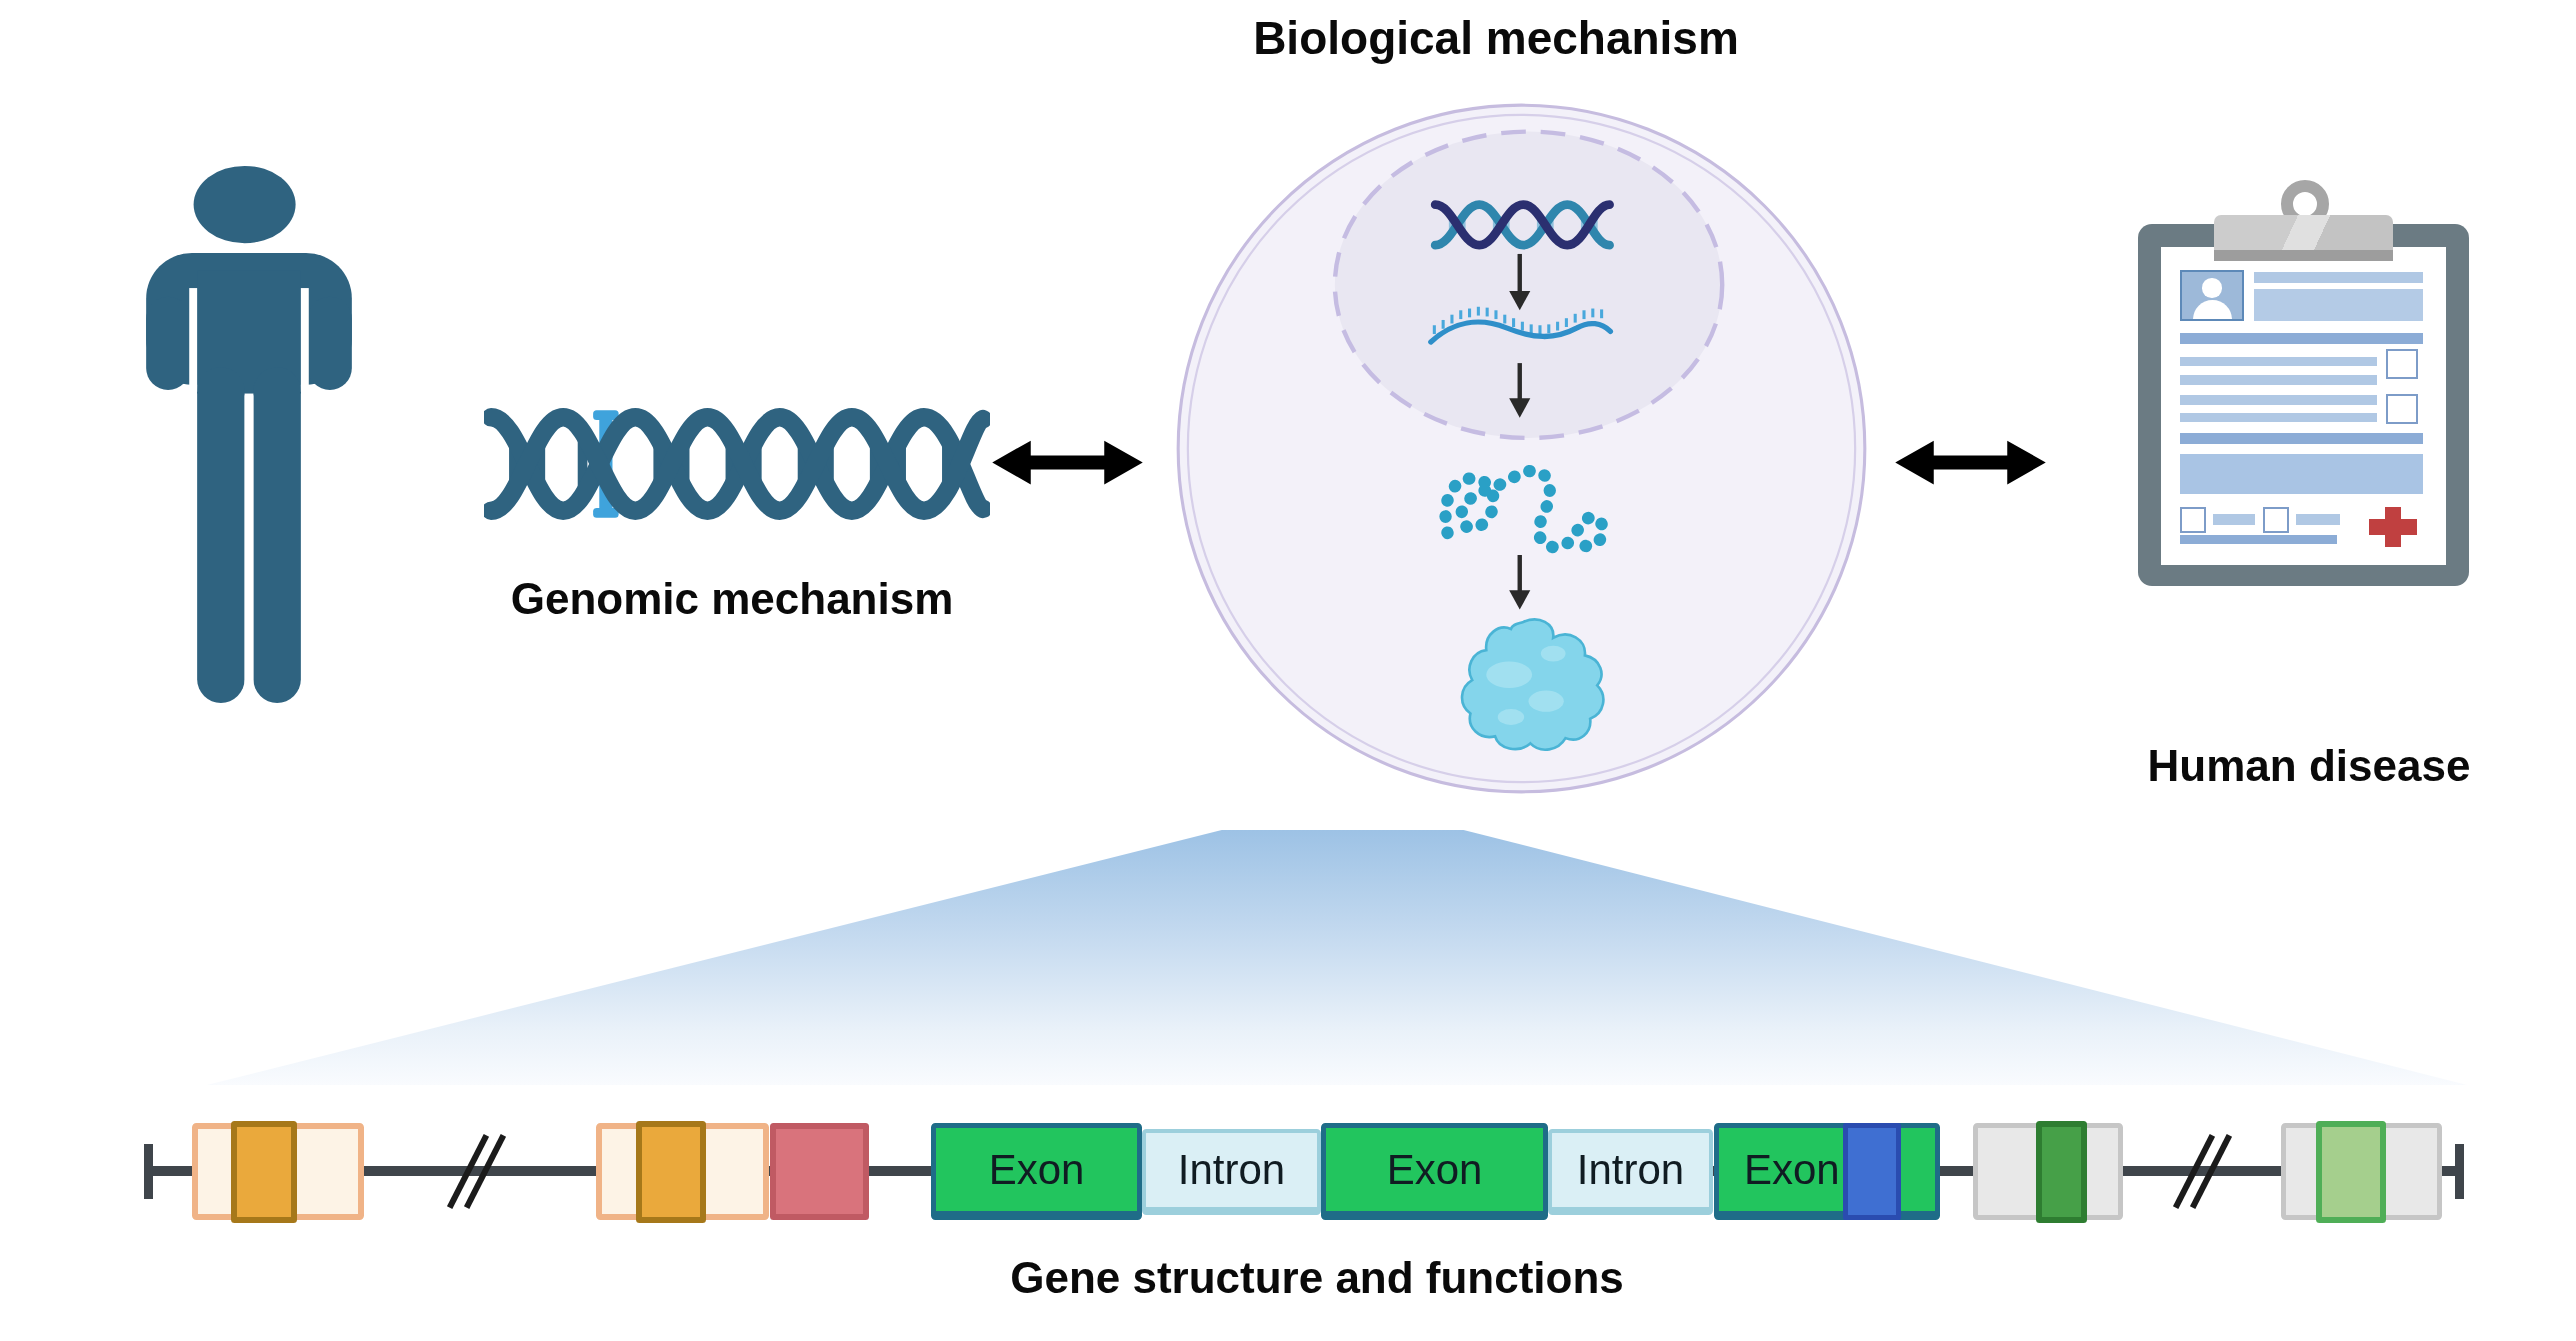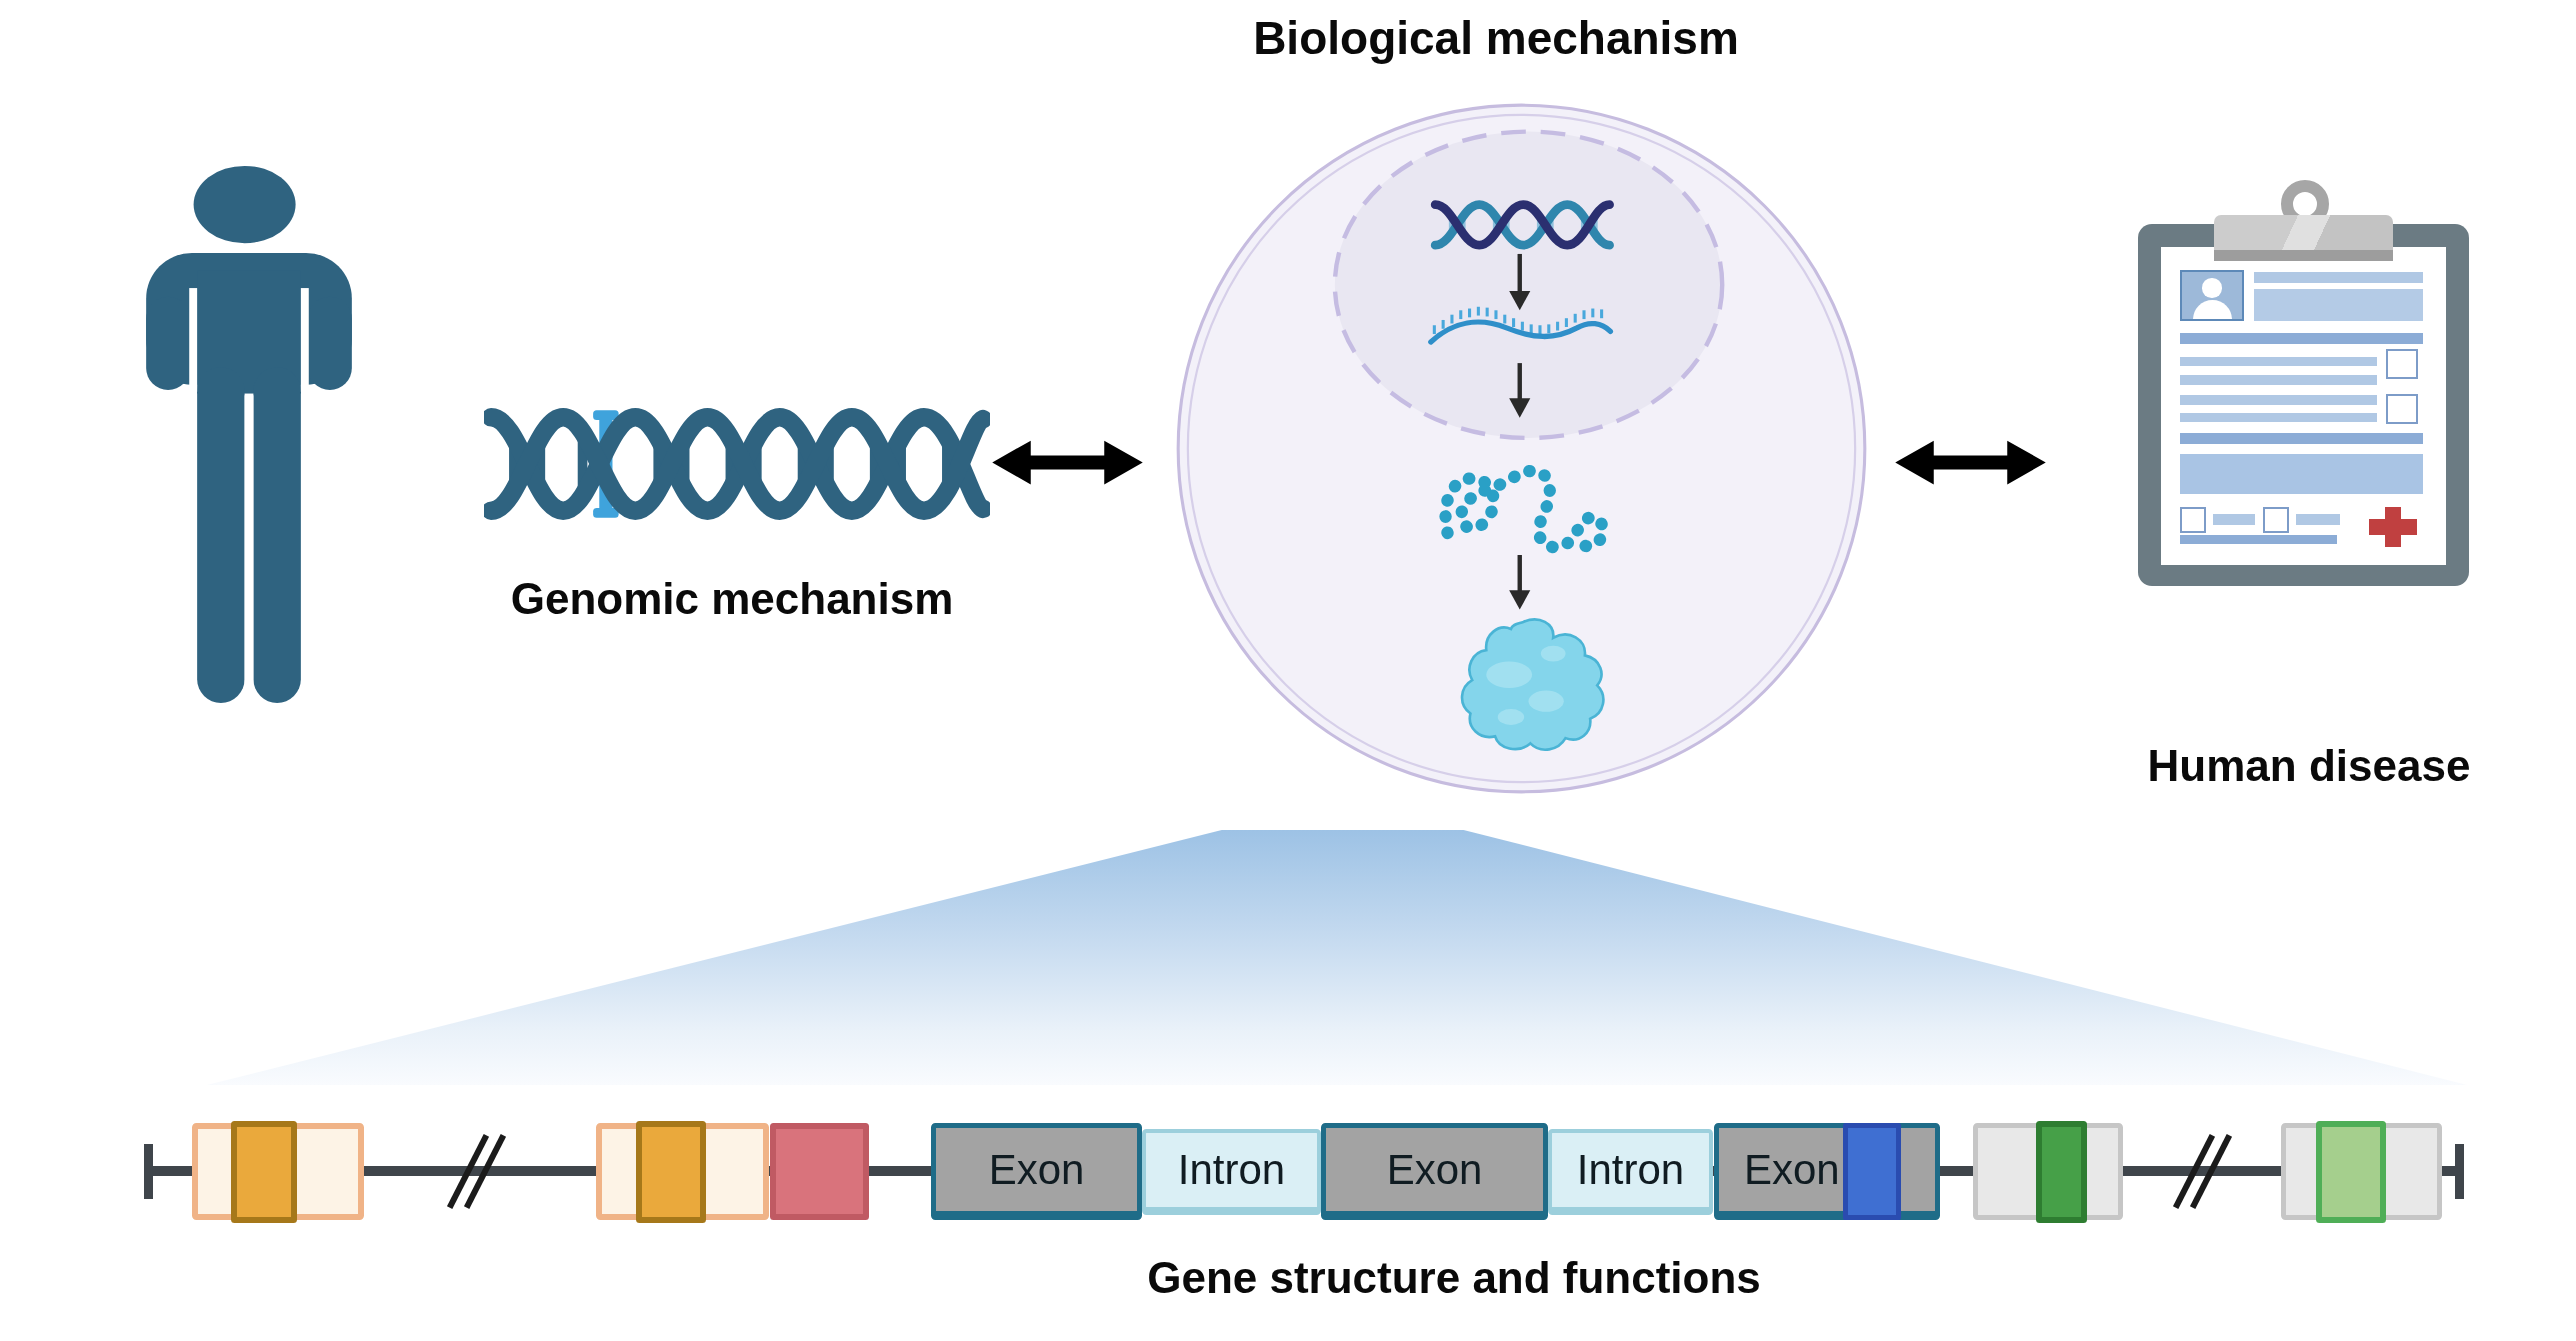--- a/index.html
+++ b/index.html
@@ -39,21 +39,21 @@
   #photo-shoulders{position:absolute;left:10.6px;top:28px;width:39px;height:25px;border-radius:19.4px 19.4px 0 0;background:#ffffff;}
   #red-cross{position:absolute;left:208px;top:260px;width:48px;height:40px;}
   #red-cross .v{position:absolute;left:16px;top:0;width:16px;height:40px;background:#c04040;}
   #red-cross .h{position:absolute;left:0;top:12.3px;width:48px;height:16px;background:#c04040;}
   
   .track-line{position:absolute;background:#3f454b;}
   .tbox{position:absolute;box-sizing:border-box;border-radius:4.4px;}
   .reg{top:1123px;height:97px;background:#fdf3e6;border:6.2px solid #f0b387;}
   .orange{top:1121px;height:102px;background:#eaa93c;border:6.2px solid #a6781a;border-radius:3.5px;}
   .redbox{top:1123px;height:97px;background:#d9737c;border:6.2px solid #c05a63;border-radius:3.5px;}
-  .exon{top:1123px;height:97px;background:#a3a3a3;border:5.3px solid #1f6c88;border-bottom-width:9.7px;
+  .exon{top:1123px;height:97px;background:#22c55e;border:5.3px solid #1f6c88;border-bottom-width:9.7px;
     display:flex;align-items:center;justify-content:center;}
   .intron{top:1129px;height:86px;background:#daeff5;border:4.4px solid #9ccfdc;border-bottom-width:8px;
     display:flex;align-items:center;justify-content:center;}
   .seg-label{font-size:42px;color:#101c22;font-weight:400;}
   .bluebox{position:absolute;top:-5.3px;height:97px;width:58px;background:#3f6fd2;border:5.3px solid #2a4cb0;
     box-sizing:border-box;border-radius:2.6px;}
   .graybox{top:1123px;height:97px;background:#e8e8e8;border:5.3px solid #c6c6c6;}
   .greend{top:1121px;height:102px;background:#46a048;border:6.2px solid #2e7d31;border-radius:3.5px;}
   .greenl{top:1121px;height:102px;background:#a5cf8d;border:6.2px solid #4fae57;border-radius:3.5px;}
   .slash{position:absolute;width:6.2px;height:81px;background:#1b1b1b;transform:rotate(27deg);}
@@ -269,16 +269,16 @@
 
   <div class="tbox graybox" style="left:1973px;width:150px;"></div>
   <div class="tbox greend" style="left:2036px;width:51px;"></div>
 
   <div class="slash" style="left:2191px;top:1131px;"></div>
   <div class="slash" style="left:2208px;top:1131px;"></div>
 
   <div class="tbox graybox" style="left:2281px;width:161px;"></div>
   <div class="tbox greenl" style="left:2316px;width:70px;"></div>
 
-  <div class="caption" style="left:1454px;top:1253px;">Gene structure and functions</div>
+  <div class="caption" style="left:1317px;top:1253px;">Gene structure and functions</div>
 
 </div>
 
 
 </body></html>

